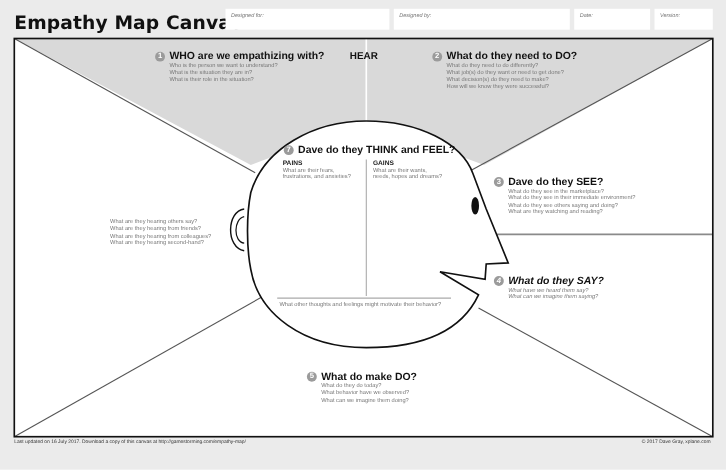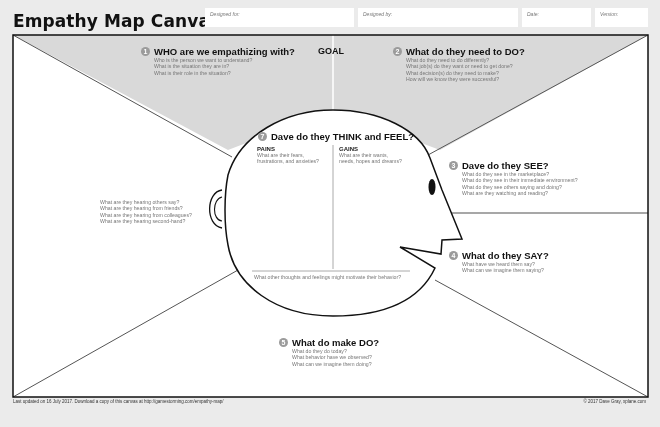--- a/index.html
+++ b/index.html
@@ -68,21 +68,21 @@
 
   <path d="M 222 190 C 206 192, 205 225, 222 228" fill="none" stroke="#111" stroke-width="1.3"></path>
   <path d="M 222 197 C 212 199, 212 220, 222 221" fill="none" stroke="#111" stroke-width="1.1"></path>
 
   <line x1="333" y1="145" x2="333" y2="269" stroke="#aaa" stroke-width="1"></line>
   <line x1="252" y1="271" x2="410" y2="271" stroke="#aaa" stroke-width="1"></line>
 
   <rect x="13" y="35" width="635" height="362" fill="none" stroke="#111" stroke-width="1.5"></rect>
 </svg>
 
-<div class="goal">GOAL</div>
+<div class="goal">HEAR</div>
 
 <div class="sec" style="left:141px;top:46px;">
   <div class="hdr">
       <span class="num">1</span>
       <span class="h">WHO are we empathizing with?</span>
     </div>
   <div class="q">Who is the person we want to understand?</div>
   <div class="q">What is the situation they are in?</div>
   <div class="q">What is their role in the situation?</div>
 </div>
@@ -102,21 +102,21 @@
   <div class="hdr">
       <span class="num">3</span>
       <span class="h">Dave do they SEE?</span>
     </div>
   <div class="q">What do they see in the marketplace?</div>
   <div class="q">What do they see in their immediate environment?</div>
   <div class="q">What do they see others saying and doing?</div>
   <div class="q">What are they watching and reading?</div>
 </div>
 
-<div class="sec" style="left:449px;top:250px;">
+<div class="sec" style="left:449px;top:250px;font-style:italic;">
   <div class="hdr">
       <span class="num">4</span>
       <span class="h">What do they SAY?</span>
     </div>
   <div class="q">What have we heard them say?</div>
   <div class="q">What can we imagine them saying?</div>
 </div>
 
 <div class="sec" style="left:279px;top:337px;">
   <div class="hdr">

